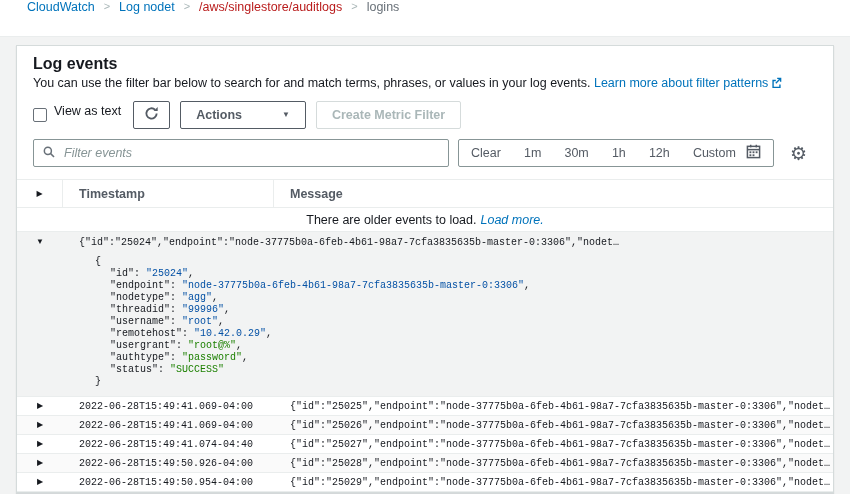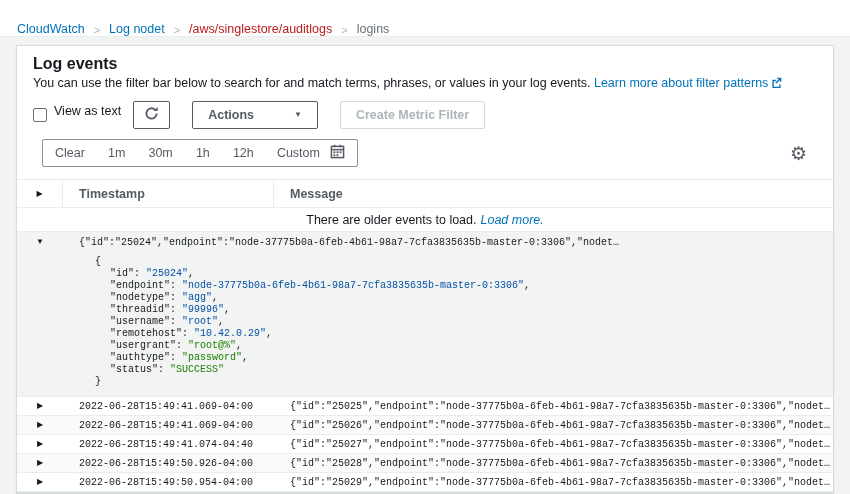--- a/index.html
+++ b/index.html
@@ -5,21 +5,21 @@
   * { box-sizing: border-box; }
   html,body { margin:0; padding:0; }
   body {
     width:850px; height:494px; overflow:hidden;
     background:#f2f3f3; color:#16191f;
     font-family:"Liberation Sans","DejaVu Sans",sans-serif;
   }
   
   .breadcrumbs {
     height:37px; background:#ffffff; border-bottom:1px solid #eaeded;
-    display:flex; align-items:flex-end; gap:9px; padding:0 17px; font-size:12.5px;
+    display:flex; align-items:flex-start; gap:9px; padding:0 27px; font-size:12.5px;
   }
   .crumb-link { color:#0073bb; cursor:pointer; }
   .crumb-plain { color:#b91c1c; }
   .crumb-current { color:#687078; }
   .crumb-sep { color:#aab7b8; font-size:11px; }
   
   .card {
     margin:8px 16px 0; background:#fff; border:1px solid #d5dbdb;
     box-shadow:0 1px 1px 0 rgba(0,28,36,.12);
   }
@@ -31,21 +31,21 @@
   
   .toolbar { display:flex; align-items:center; margin:10px 0; }
   .checkbox { width:14px; height:14px; border:1px solid #687078; border-radius:2px; background:#fff; flex:none; cursor:pointer; }
   .cb-label { font-size:12.5px; margin:0 12px 8px 7px;text-align:center; }
   .btn {
     height:28px; display:inline-flex; align-items:center; gap:7px; padding:0 15px;
     background:#fff; border:1px solid #545b64; border-radius:2px;
     font-size:12.5px; font-weight:700; color:#545b64; cursor:pointer; font-family:inherit;
   }
   .btn-icon { padding:0 10px; }
-  .ml { margin-left:22px;gap:40px; }
+  .ml { margin-left:10px;gap:40px; }
   .btn-disabled { color:#aab7b8; border-color:#d5dbdb; cursor:default; }
   .caret { font-size:8px; line-height:1; }
   
   .filter-row { display:flex; align-items:center; margin-bottom:12px; }
   .search-box {
     width:416px; height:28px; border:1px solid #879596; border-radius:2px;
     display:flex; align-items:center; padding:0 9px; gap:7px; background:#fff;
   }
   .search-box input { border:none; outline:none; flex:1; font-size:12.5px; font-family:inherit; color:#16191f; background:transparent; }
   .search-box input::placeholder { color:#879596; font-style:italic; }
@@ -113,20 +113,27 @@
             </svg></span>
         </button>
       <button class="btn ml">
           <span>Actions</span>
           <span class="caret">▼</span>
         </button>
       <button class="btn ml btn-disabled">Create Metric Filter</button>
     </div>
 
     <div class="filter-row">
+      <div class="search-box">
+        <span><svg width="12" height="12" viewBox="0 0 16 16">
+              <circle cx="6.5" cy="6.5" r="4.7" fill="none" stroke="#687078" stroke-width="2"></circle>
+              <line x1="10.2" y1="10.2" x2="14.7" y2="14.7" stroke="#687078" stroke-width="2"></line>
+            </svg></span>
+        <input placeholder="Filter events" style="">
+      </div>
       <div class="range-box">
         <div class="range-items">
             <span class="range-item">Clear</span>
             <span class="range-item">1m</span>
             <span class="range-item">30m</span>
             <span class="range-item">1h</span>
             <span class="range-item">12h</span>
             <span class="range-item">Custom</span>
           </div>
         <span><svg width="15" height="15" viewBox="0 0 16 16">

